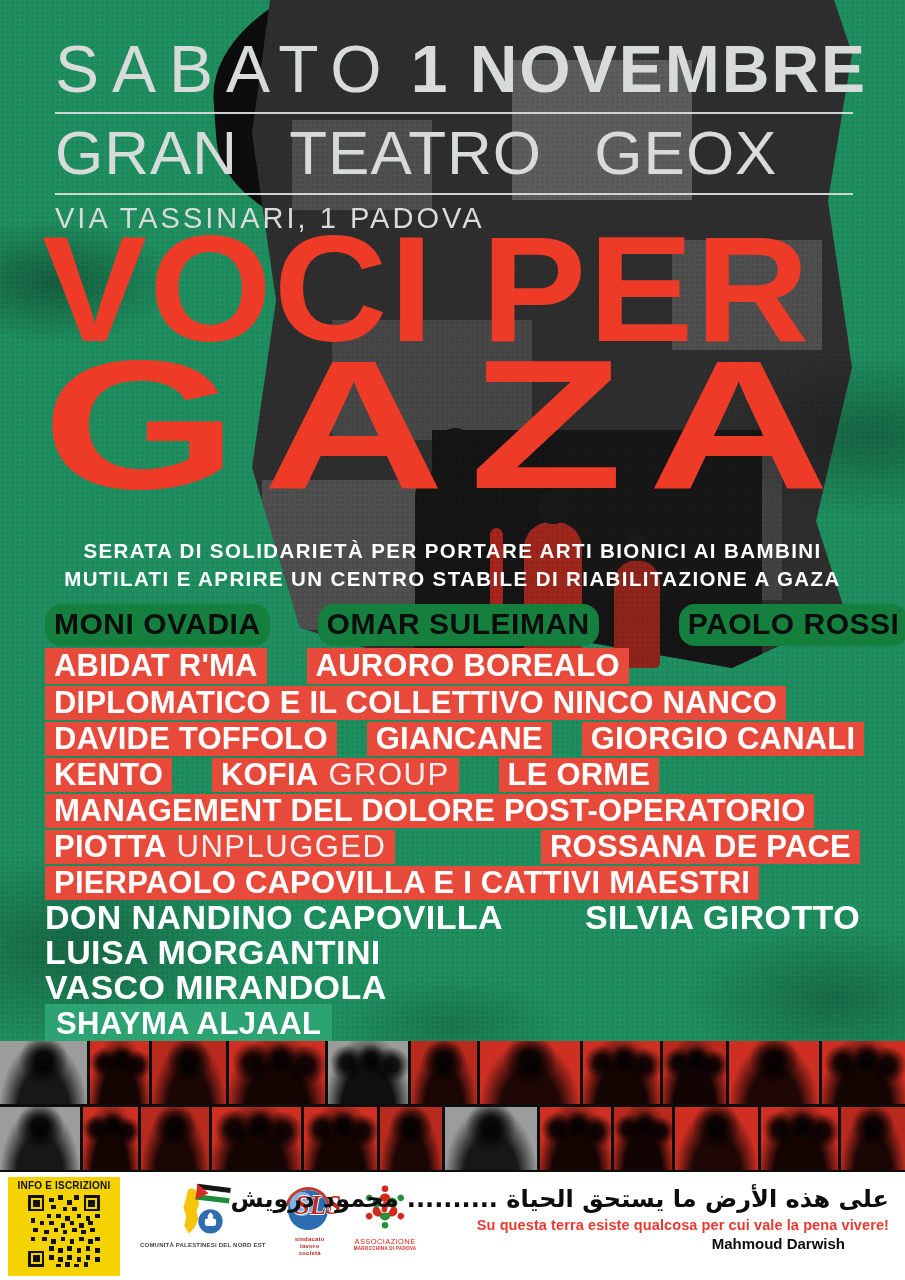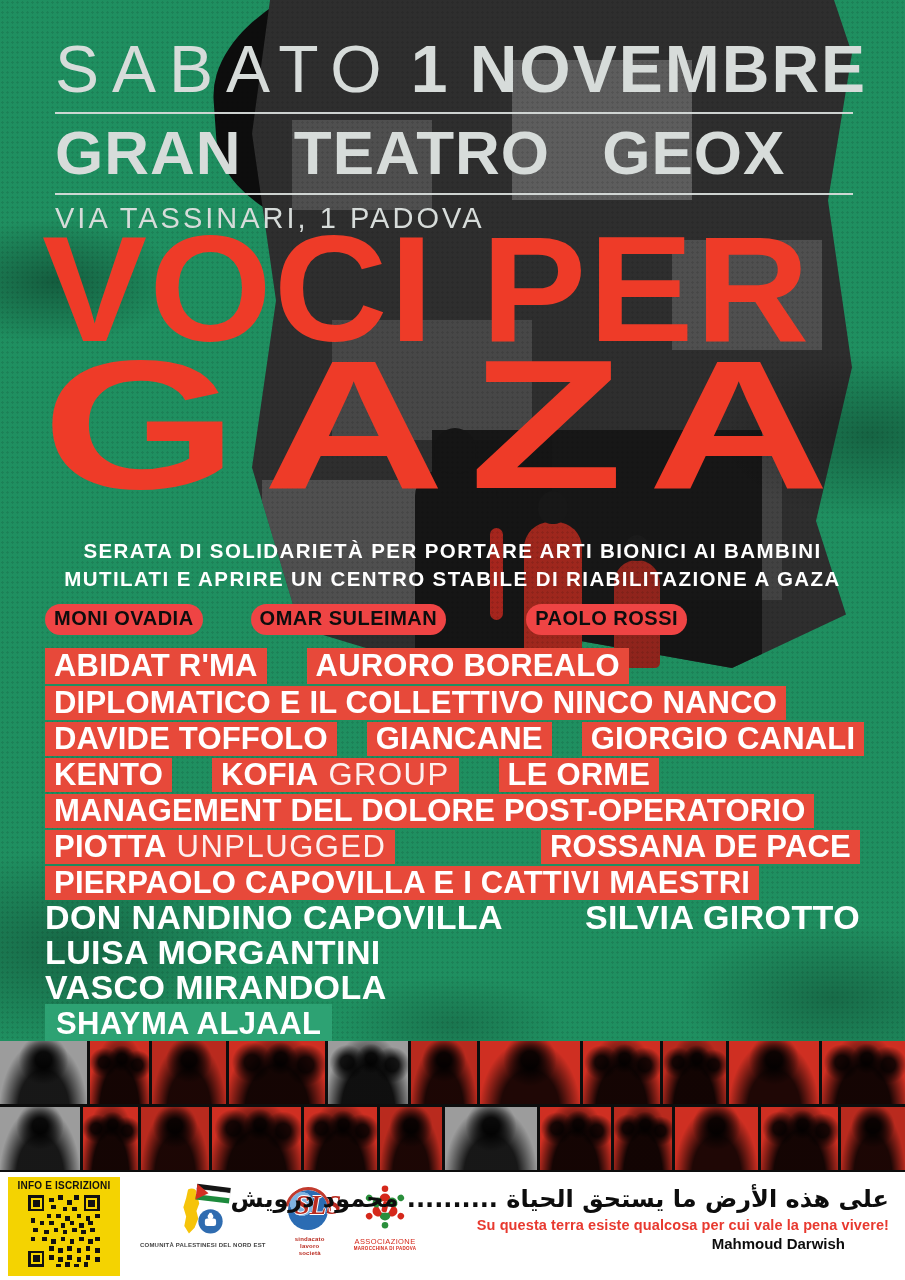--- a/index.html
+++ b/index.html
@@ -40,35 +40,35 @@
     background-image:radial-gradient(rgba(0,0,0,.6) 1px,transparent 1.4px);
     background-size:5px 5px;}
 
   
   .header{position:absolute;left:55px;right:52px;top:36px;color:#d7dcda;}
   .hline1{font-size:66px;line-height:1;white-space:nowrap;}
   .day{font-weight:400;letter-spacing:13px;}
   .date{font-weight:700;letter-spacing:2px;margin-left:16px;}
   .rule{height:2px;background:#d7dcda;opacity:.95;margin:10px 0 8px;}
   .rule.thin{height:2px;margin:9px 0 7px;}
-  .venue{font-size:62px;line-height:1;font-weight:700;word-spacing:34px;letter-spacing:1px;white-space:nowrap;}
+  .venue{font-size:62px;line-height:1;font-weight:400;word-spacing:34px;letter-spacing:1px;white-space:nowrap;}
   .address{font-size:29px;font-weight:400;letter-spacing:3px;}
 
   
   .title1,.title2{position:absolute;left:42px;margin:0;color:#ee3b28;font-weight:700;line-height:1;white-space:nowrap;}
   .title1{top:214px;font-size:150px;letter-spacing:2px;transform:scaleX(1.05);transform-origin:left top;}
   .title2{top:332px;font-size:225px;letter-spacing:22px;transform:scale(1.12,.82);transform-origin:left top;}
 
   
   .subtitle{position:absolute;left:0;right:0;top:537px;text-align:center;color:#fff;
     font-size:20.5px;font-weight:700;letter-spacing:1.4px;line-height:1.35;}
 
   
   .headliners{position:absolute;left:45px;top:604px;display:flex;white-space:nowrap;}
-  .hl{background:#ef4444;color:#0d0d0d;padding:3px 9px 5px;font-size:20px;font-weight:700;letter-spacing:.5px;border-radius:16px;}
+  .hl{background:#15803d;color:#0d0d0d;padding:3px 9px 5px;font-size:30px;font-weight:700;letter-spacing:.5px;border-radius:16px;}
   .hl+.hl{margin-left:48px;}
   .hl:nth-child(3){margin-left:80px;}
 
   
   .lineup{position:absolute;left:45px;right:20px;top:650px;display:flex;flex-direction:column;}
   .lrow{display:flex;height:34px;margin-bottom:2px;white-space:nowrap;}
   .lrow.r1{gap:40px;align-items:flex-end;}.lrow.r3{gap:30px;}.lrow.r4{gap:40px;}
   .lrow.r6{justify-content:space-between;width:815px;}
   .seg{display:inline-flex;align-items:center;background:#e7493a;color:#fff;
     padding:0 9px;font-size:31px;font-weight:700;letter-spacing:.2px;}

